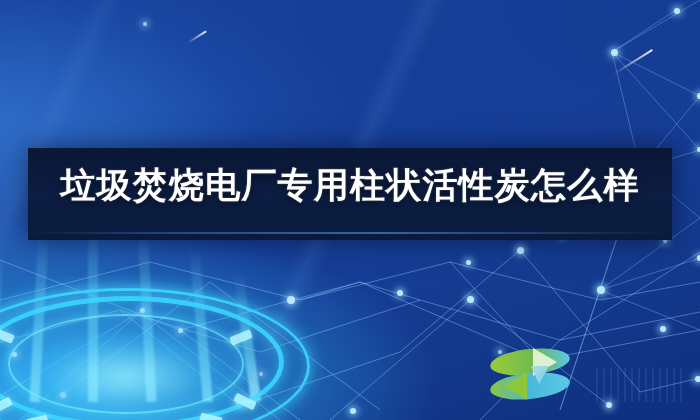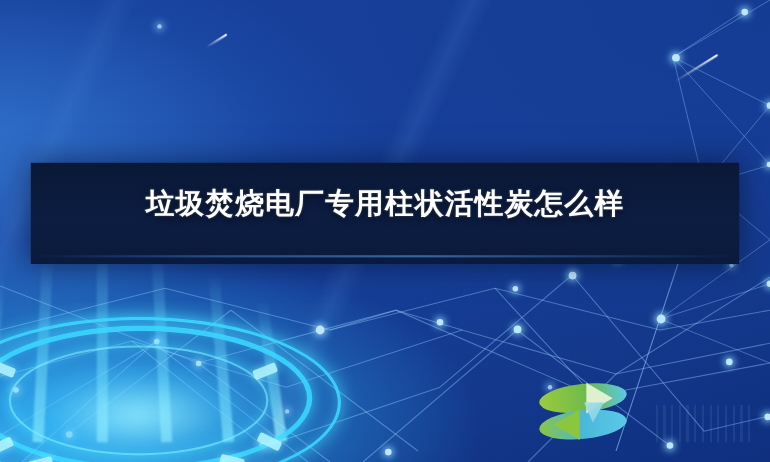--- a/index.html
+++ b/index.html
@@ -21,21 +21,21 @@
     background:linear-gradient(180deg,#0a1836 0%,#0c1d42 55%,#0a1a3c 100%);
     box-shadow:0 0 24px rgba(4,10,28,.55);
   }
   .band-line{
     position:absolute;left:0;right:0;bottom:6px;height:2px;
     background:linear-gradient(90deg,rgba(60,120,220,0) 0%,rgba(70,135,230,.45) 25%,rgba(90,160,245,.55) 55%,rgba(60,120,220,0) 100%);
   }
   .band-title{
     position:absolute;left:0;right:0;top:0;height:74px;
     display:flex;align-items:center;justify-content:center;
-    color:#ffffff;font-weight:700;font-size:26px;letter-spacing:1.2px;
+    color:#ffffff;font-weight:700;font-size:35px;letter-spacing:1.2px;
     text-shadow:0 2px 7px rgba(0,0,0,.55),0 0 2px rgba(255,255,255,.35);
     white-space:nowrap;
   }
 
   
   .hud{position:absolute;left:-70px;bottom:-42px;width:400px;height:200px;}
   .beam{
     position:absolute;bottom:60px;width:10px;height:120px;
     background:linear-gradient(180deg,rgba(120,230,255,0) 0%,rgba(125,230,255,.45) 60%,rgba(170,245,255,.8) 100%);
     filter:blur(1.2px);

